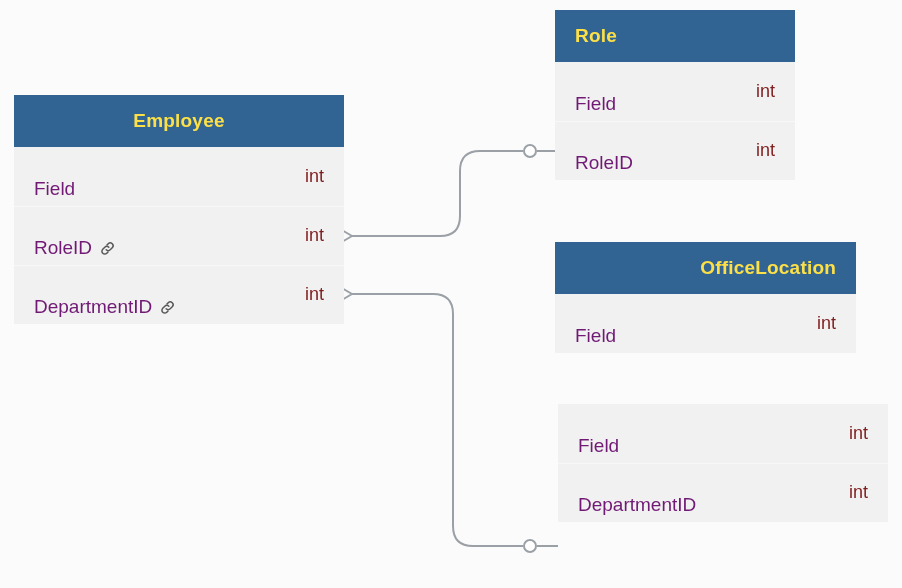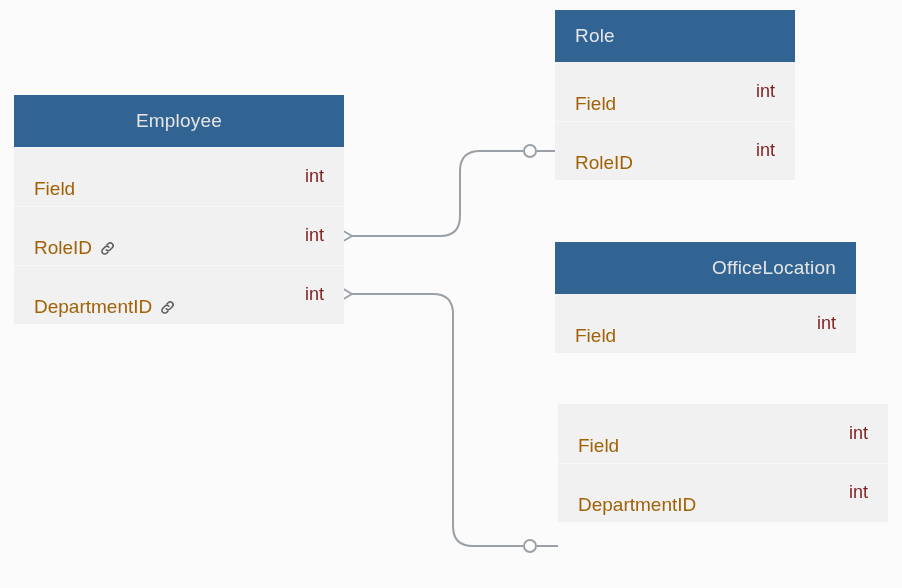--- a/index.html
+++ b/index.html
@@ -27,23 +27,23 @@
     width: 902px;
     height: 588px;
     pointer-events: none;
   }
   .entity {
     position: absolute;
     box-sizing: border-box;
   }
   .entity-header {
     background: #316492;
-    color: #e5e5e5;
+    color: #fde047;
     font-size: 19px;
-    font-weight: normal;
+    font-weight: bold;
     height: 52px;
     line-height: 52px;
     padding: 0 20px;
     box-sizing: border-box;
     letter-spacing: 0.2px;
     white-space: nowrap;
     overflow: hidden;
   }
   .entity-body {
     background: #f1f1f1;
@@ -60,21 +60,21 @@
   }
   .field-row + .field-row::before {
     content: "";
     position: absolute;
     left: 0; right: 0; top: 0;
     height: 1px;
     background: #f7f7f7;
   }
   .field-name {
     font-size: 19px;
-    color: #a16207;
+    color: #701a75;
     white-space: nowrap;
     display: flex;
     align-items: center;
     gap: 7px;
     margin-top: 24px;
   }
   .field-type {
     font-size: 18px;
     color: #7f1d1d;
     white-space: nowrap;

